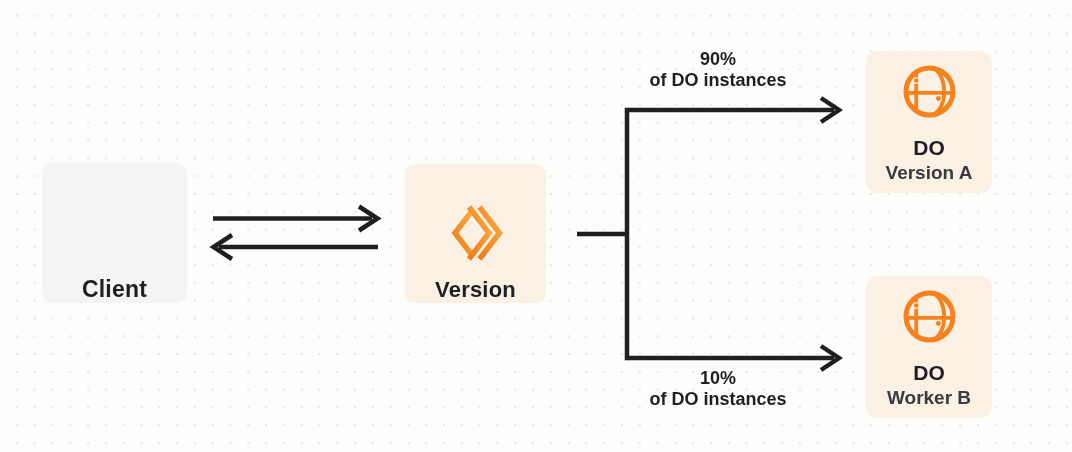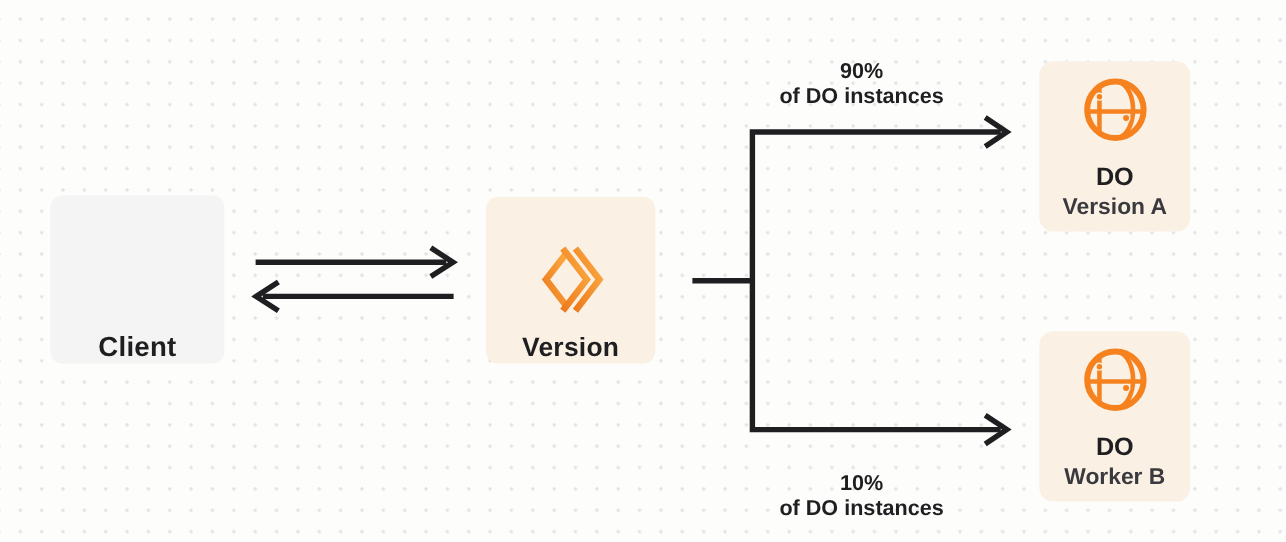--- a/index.html
+++ b/index.html
@@ -49,21 +49,21 @@
   .do-node.version-a{top:51px;}
   .do-node.version-b{top:276px;}
   .do-node .globe{margin-bottom:15px;}
   .do-title{font-size:21px;font-weight:700;line-height:26px;color:var(--ink,#1F1F22);}
   .do-subtitle{font-size:19px;font-weight:700;line-height:23px;color:var(--subtitle,#3A3A3E);}
   .branch-label{
     position:absolute;left:598px;width:240px;text-align:center;
     font-size:18px;font-weight:700;line-height:21px;color:var(--ink,#1F1F22);
   }
   .branch-label.top{top:49px;}
-  .branch-label.bottom{top:392px;}
+  .branch-label.bottom{top:368px;}
   .branch-label span{display:block;}
 </style>
 </head>
 <body>
 
 <div class="canvas">
 
   <svg class="connector-layer" width="1072" height="452" viewBox="0 0 1072 452" aria-hidden="true">
 
     <g>

